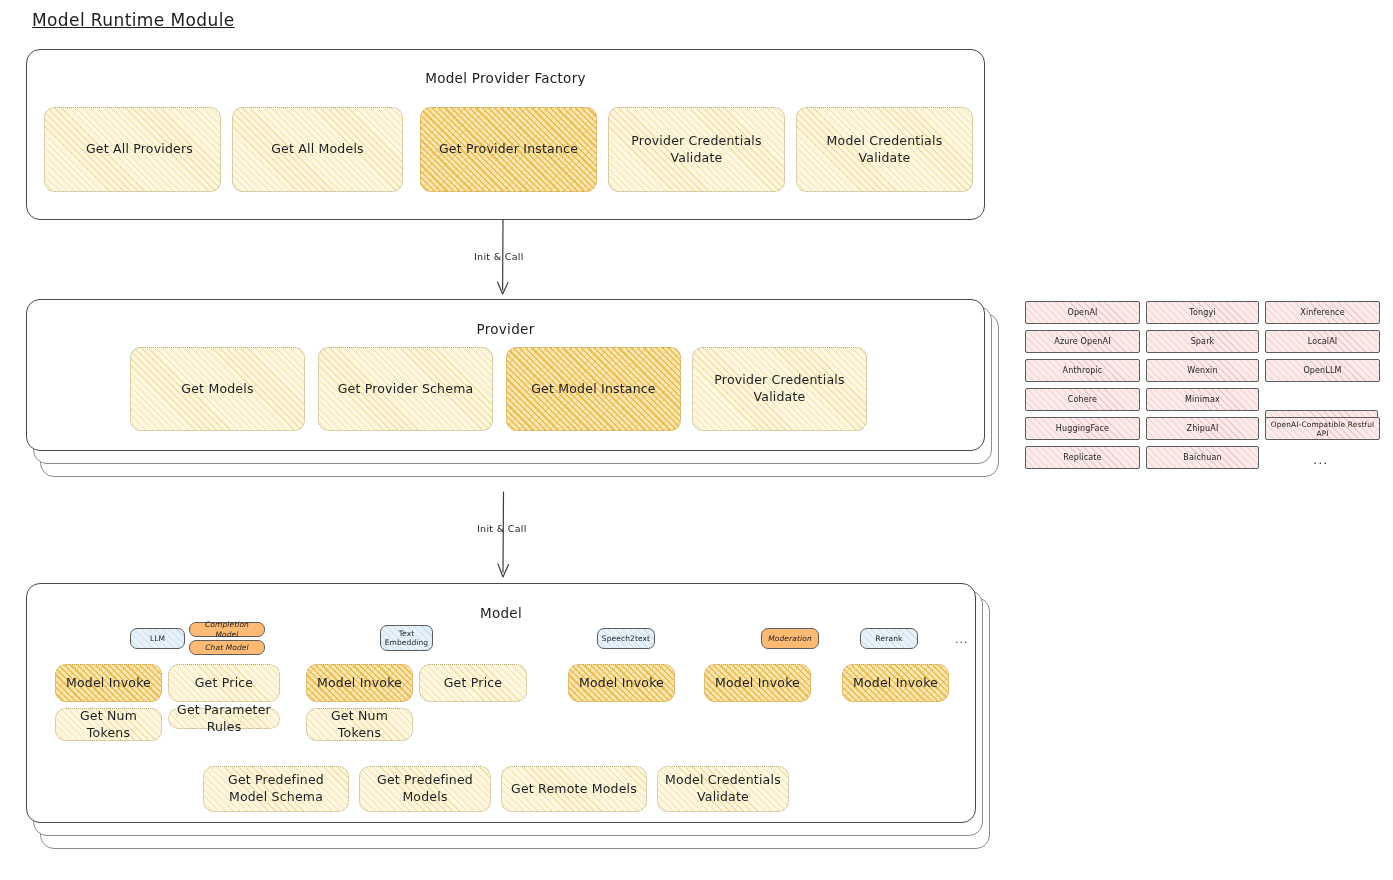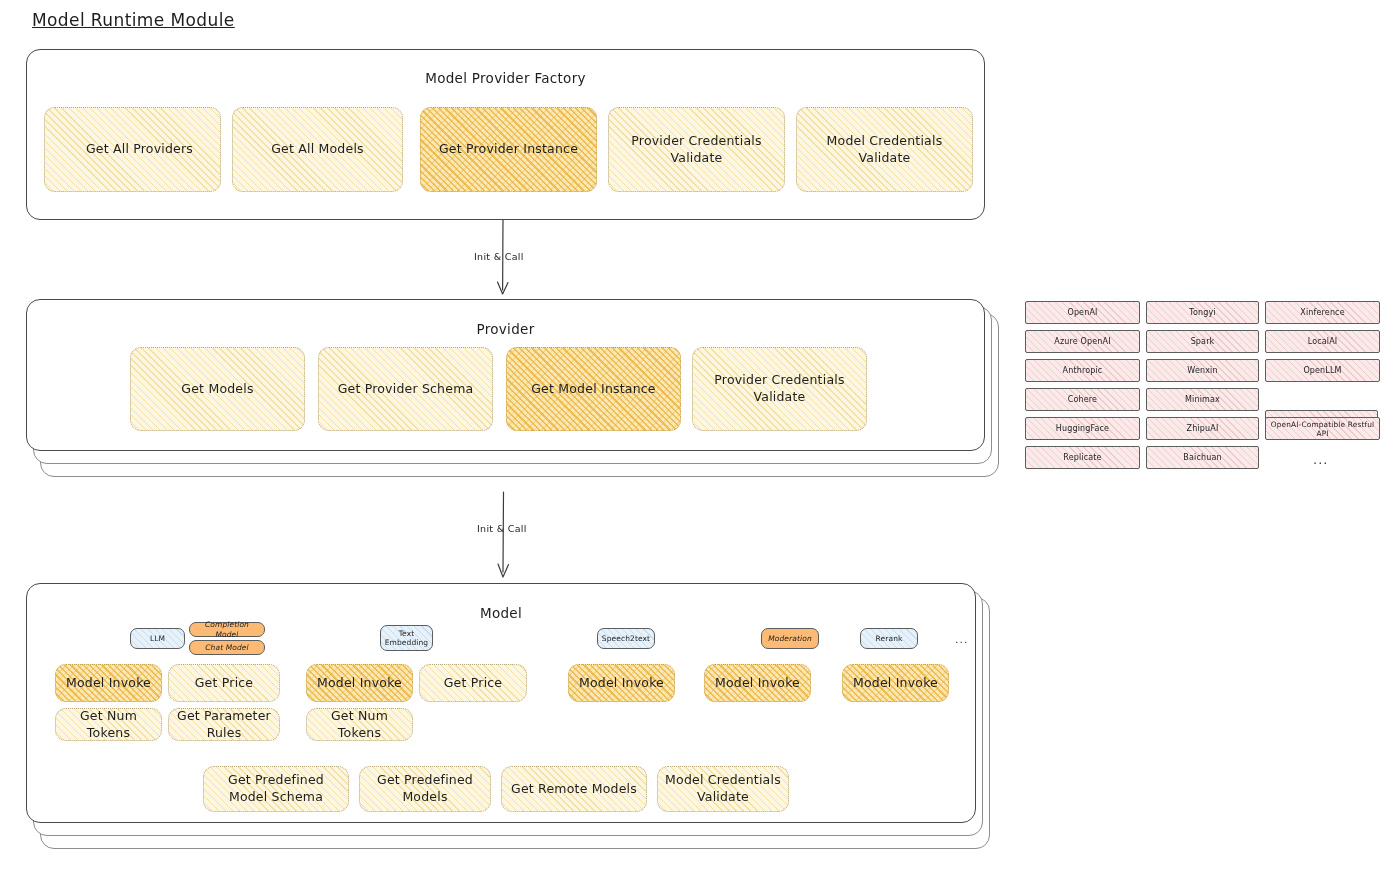--- a/index.html
+++ b/index.html
@@ -312,21 +312,21 @@
 
   <div class="box fill-orange" style="left:28px; top:80px; width:107px; height:38px;">
     <span>Model Invoke</span>
   </div>
   <div class="box fill-yellow" style="left:141px; top:80px; width:112px; height:38px;">
     <span>Get Price</span>
   </div>
   <div class="box fill-yellow" style="left:28px; top:124px; width:107px; height:33px;">
     <span>Get Num Tokens</span>
   </div>
-  <div class="box fill-yellow" style="left:141px; top:124px; width:112px; height:33px;">
+  <div class="box fill-yellow" style="left:141px; top:124px; width:112px; height:21px;">
     <span>Get Parameter Rules</span>
   </div>
 
   <div class="badge fill-blue" style="left:353px; top:41px; width:53px; height:26px;">
     <span>Text Embedding</span>
   </div>
   <div class="box fill-orange" style="left:279px; top:80px; width:107px; height:38px;">
     <span>Model Invoke</span>
   </div>
   <div class="box fill-yellow" style="left:392px; top:80px; width:108px; height:38px;">

